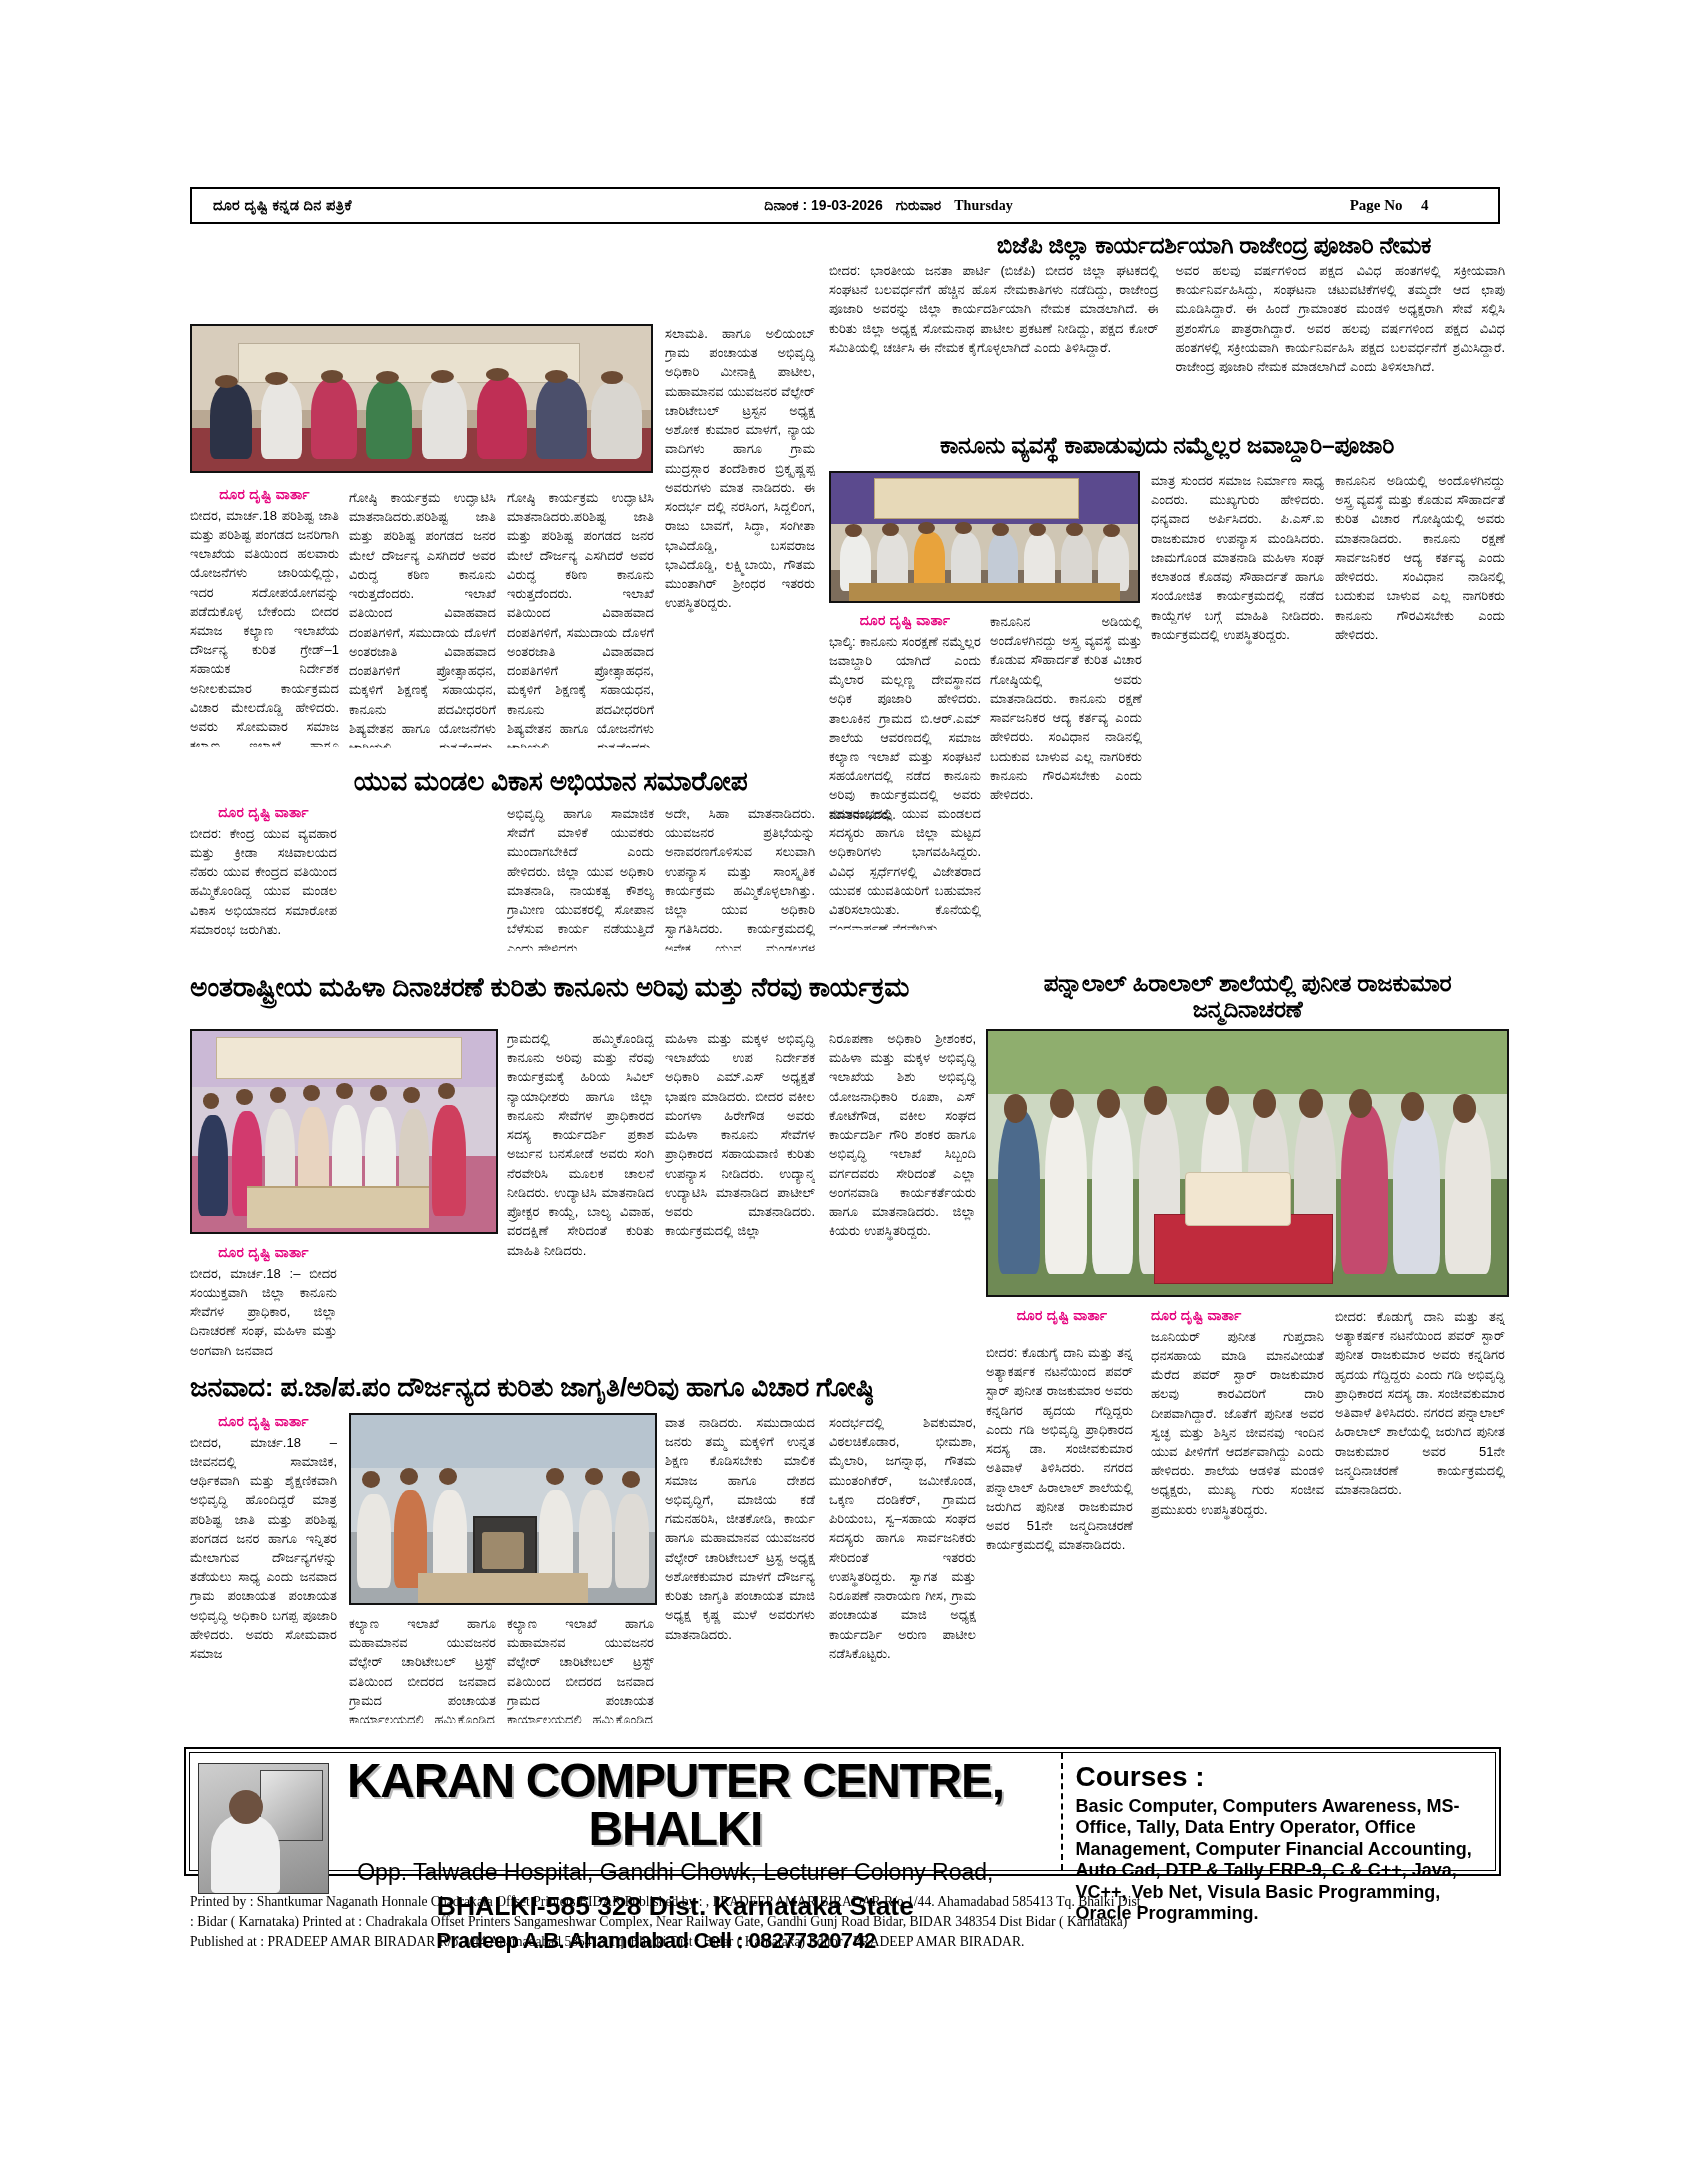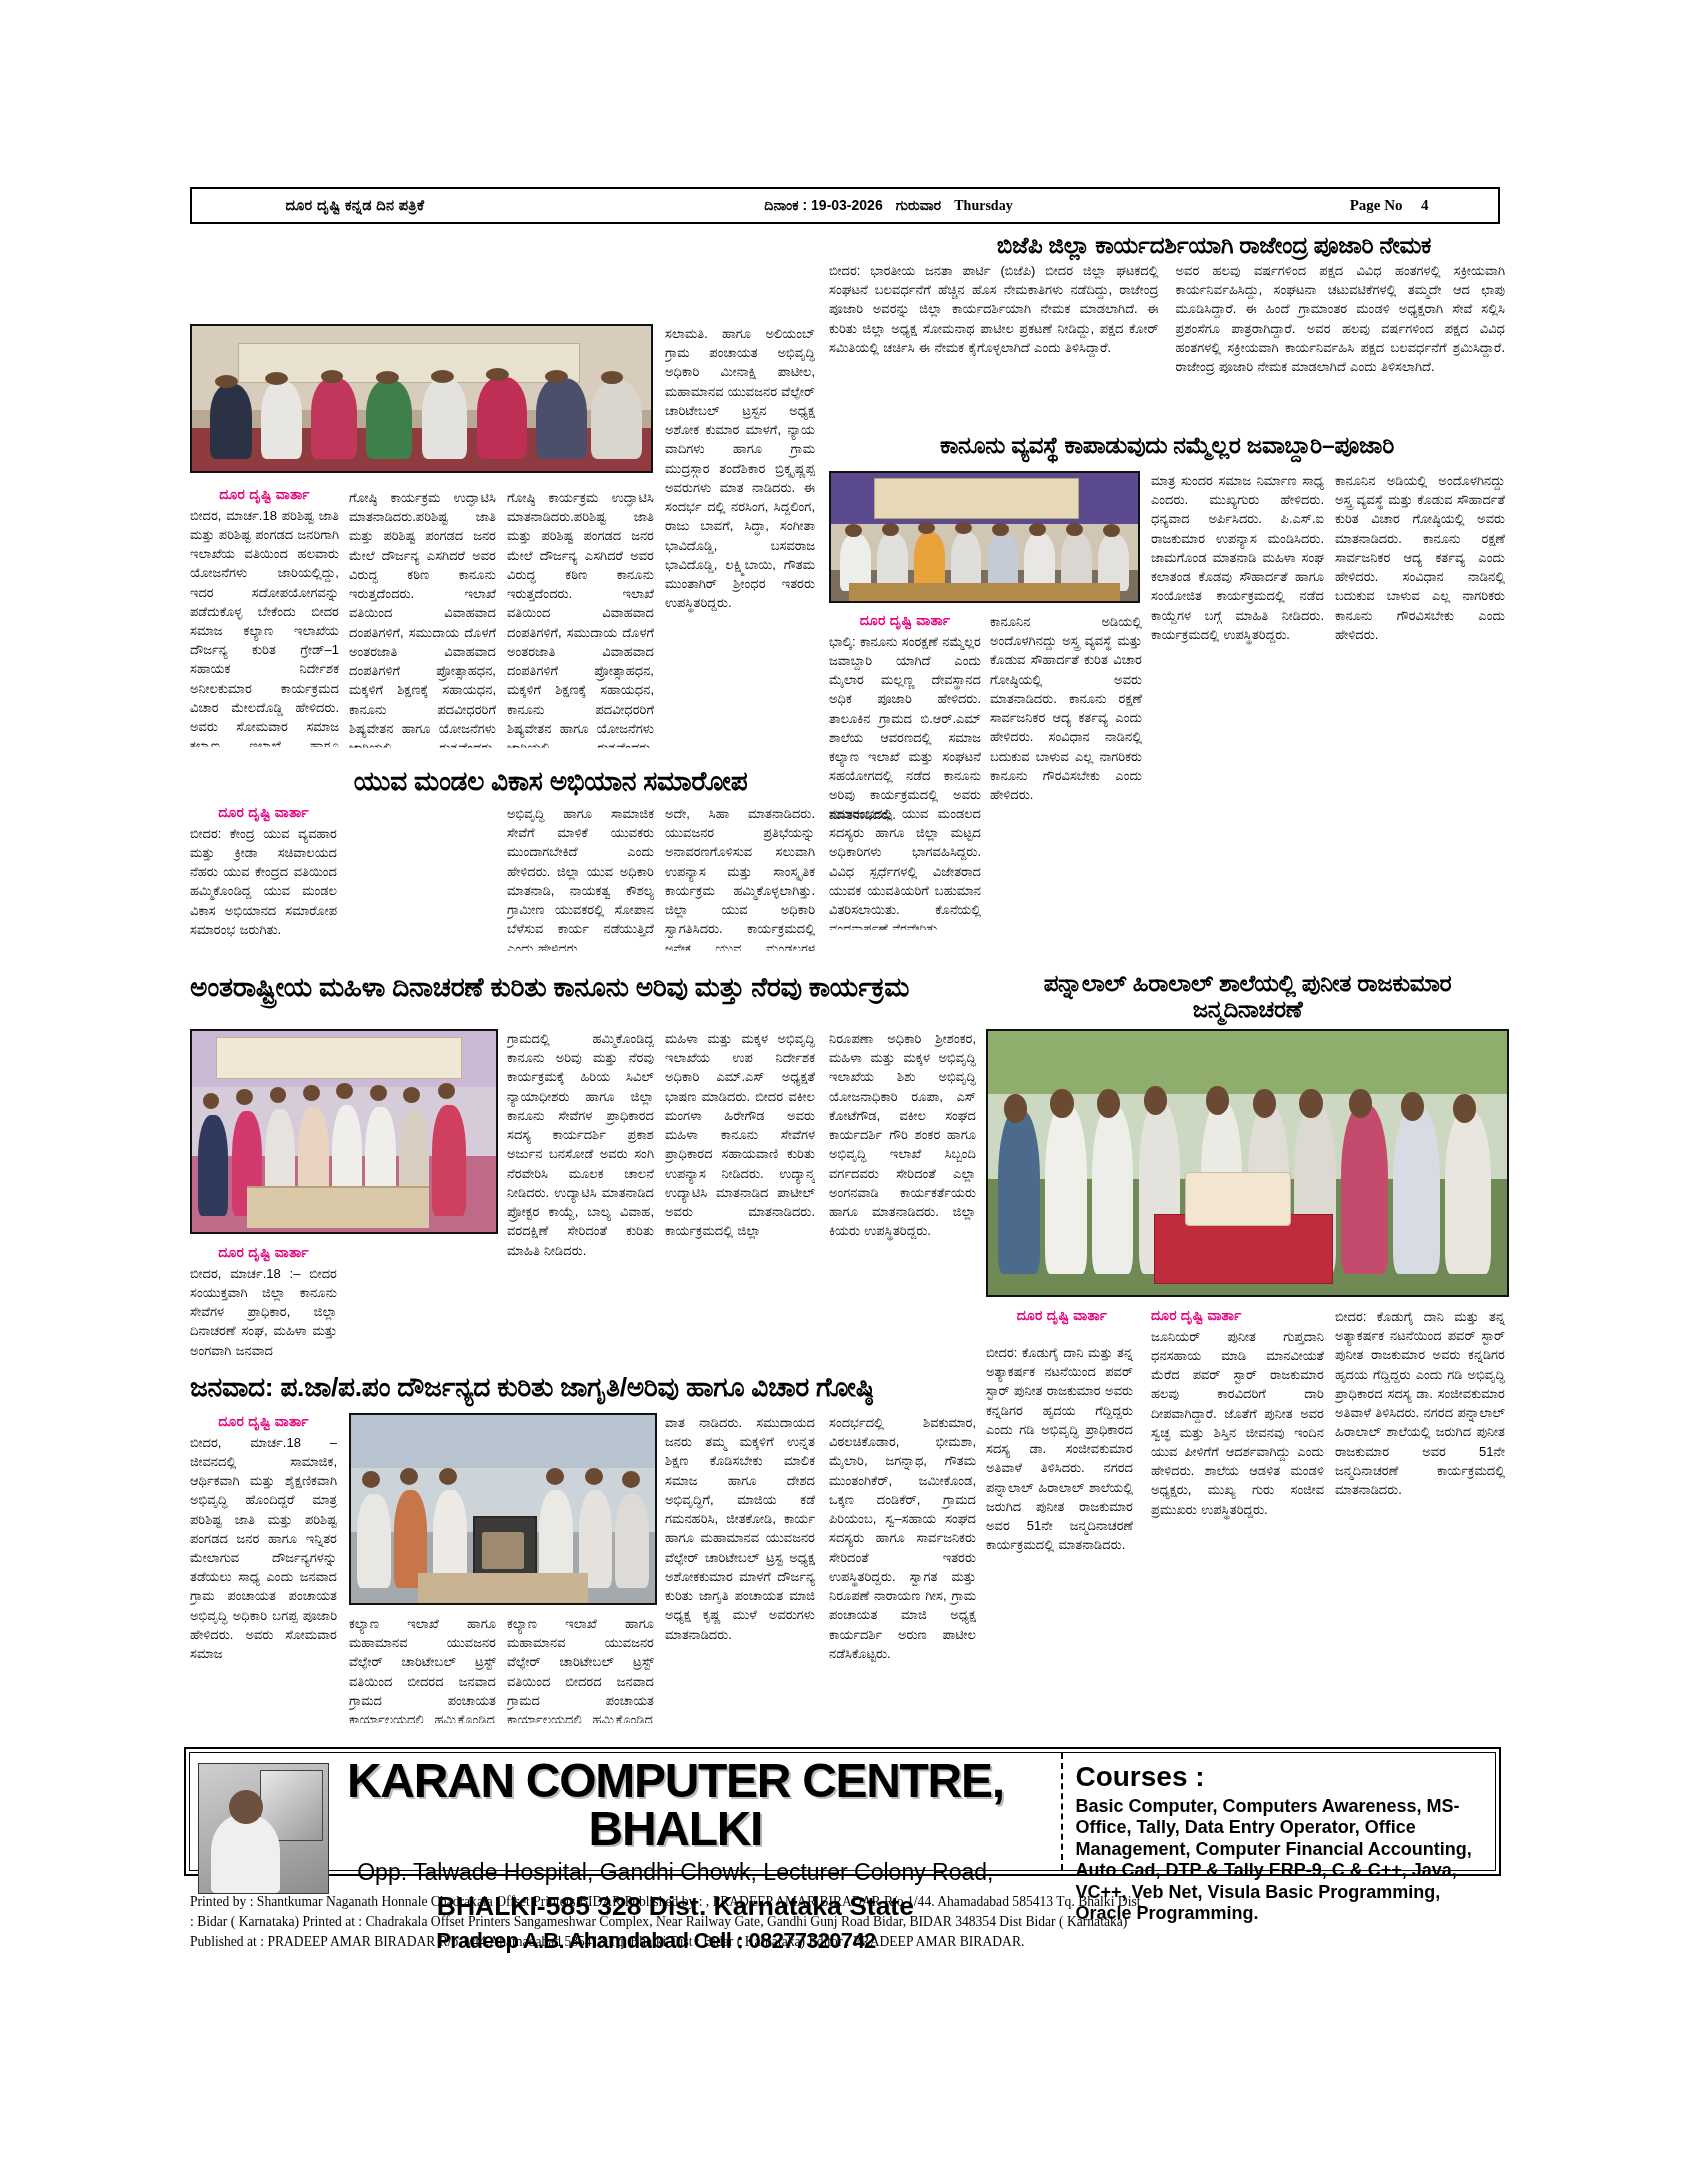--- a/index.html
+++ b/index.html
@@ -12,21 +12,21 @@
   .page { position:relative; width:1687px; height:2183px; box-sizing:border-box;
           padding:0; background:#fff; }
 
   
   .masthead {
     position:absolute; left:190px; top:187px; width:1310px; height:37px;
     border:2px double #000; box-sizing:border-box;
     display:flex; align-items:center; background:#fff;
   }
   .mh-left   { flex:0 0 284px; padding-left:21px; font-weight:bold; font-size:14.6px;
-               font-family:"Liberation Sans", sans-serif; letter-spacing:0.3px;text-align:center; }
+               font-family:"Liberation Sans", sans-serif; letter-spacing:0.3px; }
   .mh-center { flex:1; text-align:center; font-size:14px; font-weight:bold;
                font-family:"Liberation Sans", sans-serif; }
   .mh-center .dt  { }
   .mh-center .kd  { margin:0 9.3px; }
   .mh-center .en  { font-family:"Liberation Serif", serif; }
   .mh-right  { flex:0 0 218px; text-align:center; font-size:15px; font-weight:bold; }
   .mh-right .pno { margin-right:14.6px; }
 
   
   .hl-small { font-family:"Liberation Sans", sans-serif; font-weight:bold;

